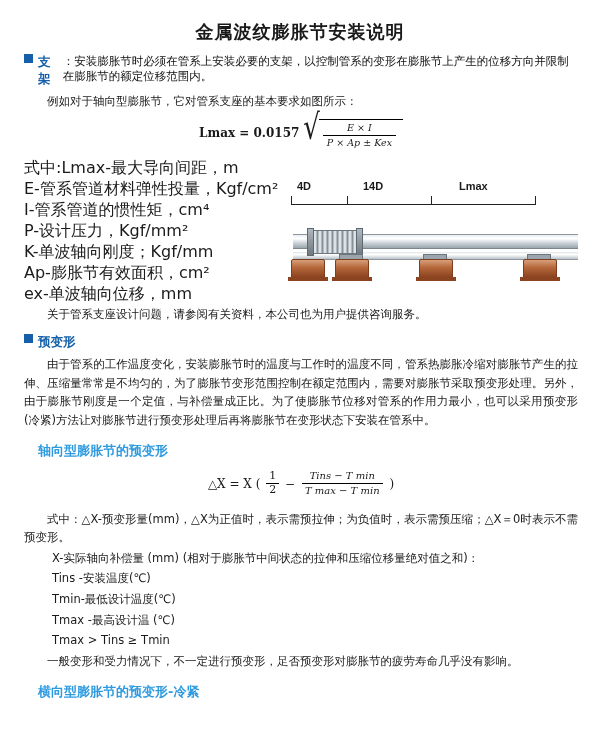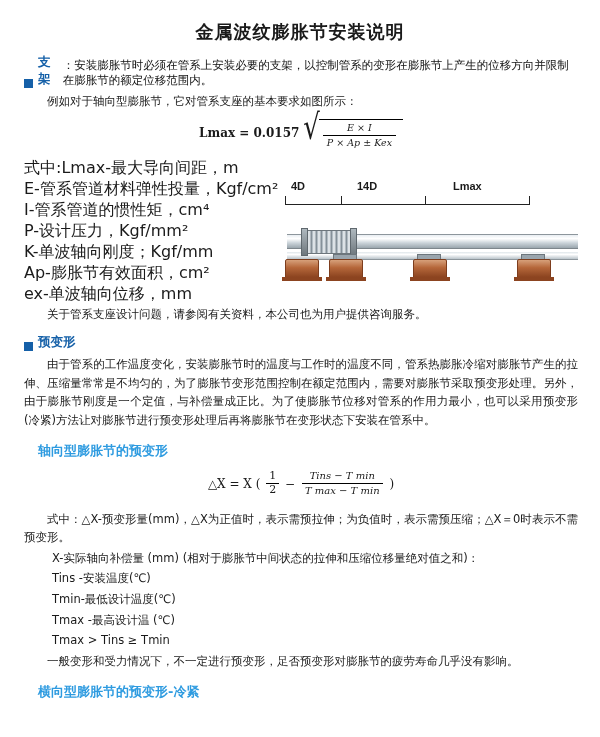--- a/index.html
+++ b/index.html
@@ -40,21 +40,21 @@
   }
   .indent {
     text-indent: 2em;
   }
   .sec-head {
     font-size: 12.5px;
     font-weight: bold;
     color: #1560a8;
     margin: 10px 0 4px 0;
     display: flex;
-    align-items: flex-end;
+    align-items: flex-start;
     gap: 5px;
   }
   .sq {
     display: inline-block;
     width: 9px;
     height: 9px;
     background: #1560a8;
     flex: 0 0 auto;
   }
   .sec-head .tailtext {
@@ -110,21 +110,21 @@
     transform: scaleY(1.35);
     transform-origin: center;
     margin-right: -1px;
   }
   .sqrt .under {
     border-top: 1px solid #000;
     padding: 2px 5px 0 2px;
   }
   .def-wrap {
     display: flex;
-    gap: 6px;
+    gap: 12px;
     align-items: flex-start;
   }
   .def-left {
     flex: 0 0 255px;
   }
   .fig {
     flex: 1 1 auto;
     position: relative;
     padding-top: 22px;
   }

